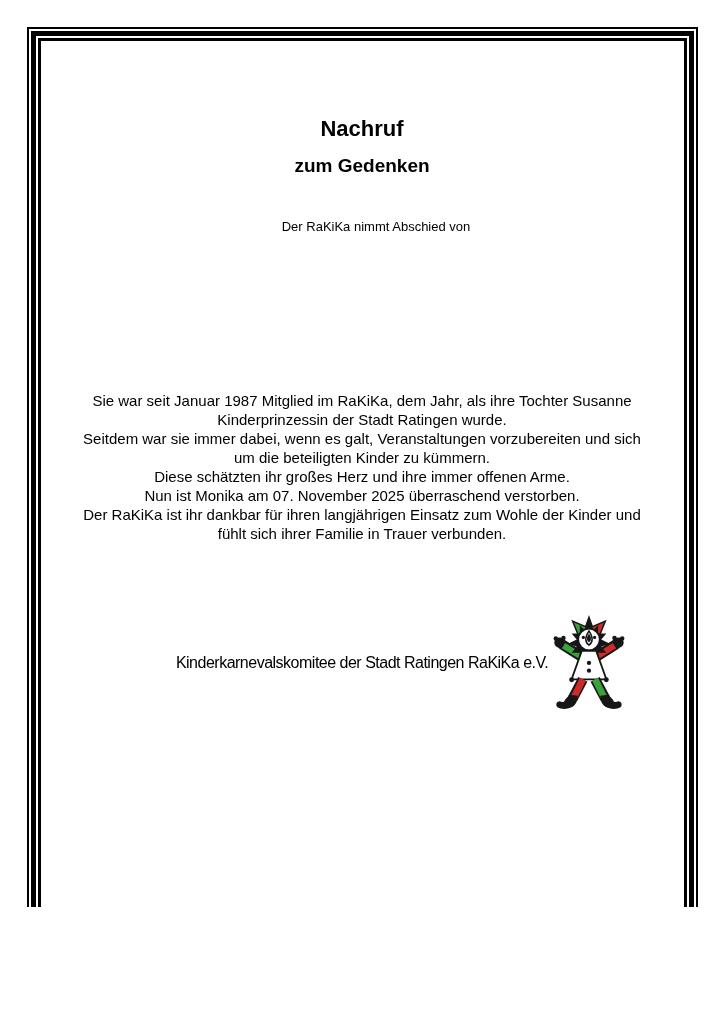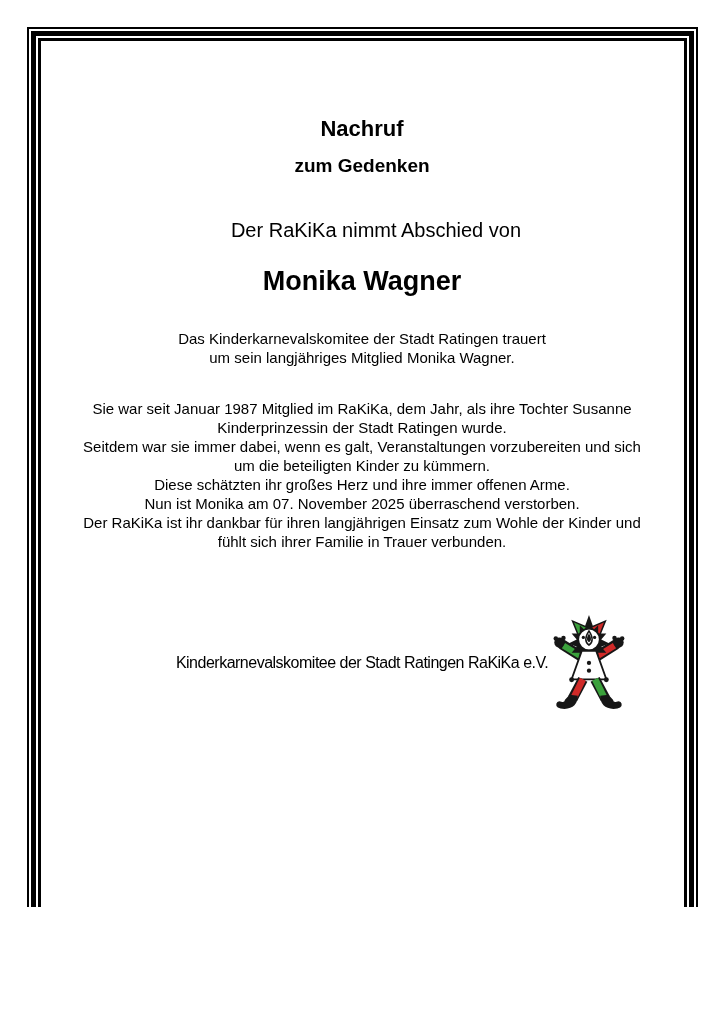--- a/index.html
+++ b/index.html
@@ -15,47 +15,44 @@
   .frame-a{position:absolute;left:27px;top:27px;width:671px;height:971px;
            border:2px solid #000;box-sizing:border-box;}
   .frame-b{position:absolute;left:2px;top:2px;right:2px;bottom:2px;
            border:5px solid #000;box-sizing:border-box;}
   .frame-c{position:absolute;left:2px;top:2px;right:2px;bottom:2px;
            border:3px solid #000;box-sizing:border-box;}
 
   .tx{position:absolute;left:42px;right:42px;text-align:center;white-space:pre-line;}
   .title      {top:116px;font-size:22px;font-weight:bold;}
   .subtitle   {top:155px;font-size:19px;font-weight:bold;}
-  .intro      {top:219px;font-size:20px;padding-left:28px;}
+  .intro      {top:219px;font-size:13px;padding-left:28px;}
   .name       {top:266px;font-size:27px;font-weight:bold;}
   .para       {font-size:15px;line-height:19px;}
   .p1         {top:329px;}
-  .p2         {top:399px;}
+  .p2         {top:391px;}
   .condolence {top:581px;font-size:15px;}
   .signature  {top:654px;font-size:16px;letter-spacing:-0.5px;}
 
   .clown{position:absolute;left:551px;top:615px;width:78px;height:98px;}
 </style>
 </head>
 <body>
 
 <div class="page">
 
   <div class="frame-a">
     <div class="frame-b">
       <div class="frame-c"></div>
     </div>
   </div>
 
   <div class="tx title">Nachruf</div>
   <div class="tx subtitle">zum Gedenken</div>
   <div class="tx intro">Der RaKiKa nimmt Abschied von</div>
-  <div class="tx name">Monika Wagner</div>
-  <div class="tx para p1">Das Kinderkarnevalskomitee der Stadt Ratingen trauert
-um sein langjähriges Mitglied Monika Wagner.</div>
   <div class="tx para p2">Sie war seit Januar 1987 Mitglied im RaKiKa, dem Jahr, als ihre Tochter Susanne
 Kinderprinzessin der Stadt Ratingen wurde.
 Seitdem war sie immer dabei, wenn es galt, Veranstaltungen vorzubereiten und sich
 um die beteiligten Kinder zu kümmern.
 Diese schätzten ihr großes Herz und ihre immer offenen Arme.
 Nun ist Monika am 07. November 2025 überraschend verstorben.
 Der RaKiKa ist ihr dankbar für ihren langjährigen Einsatz zum Wohle der Kinder und
 fühlt sich ihrer Familie in Trauer verbunden.</div>
   <div class="tx signature">Kinderkarnevalskomitee der Stadt Ratingen RaKiKa e.V.</div>
 

